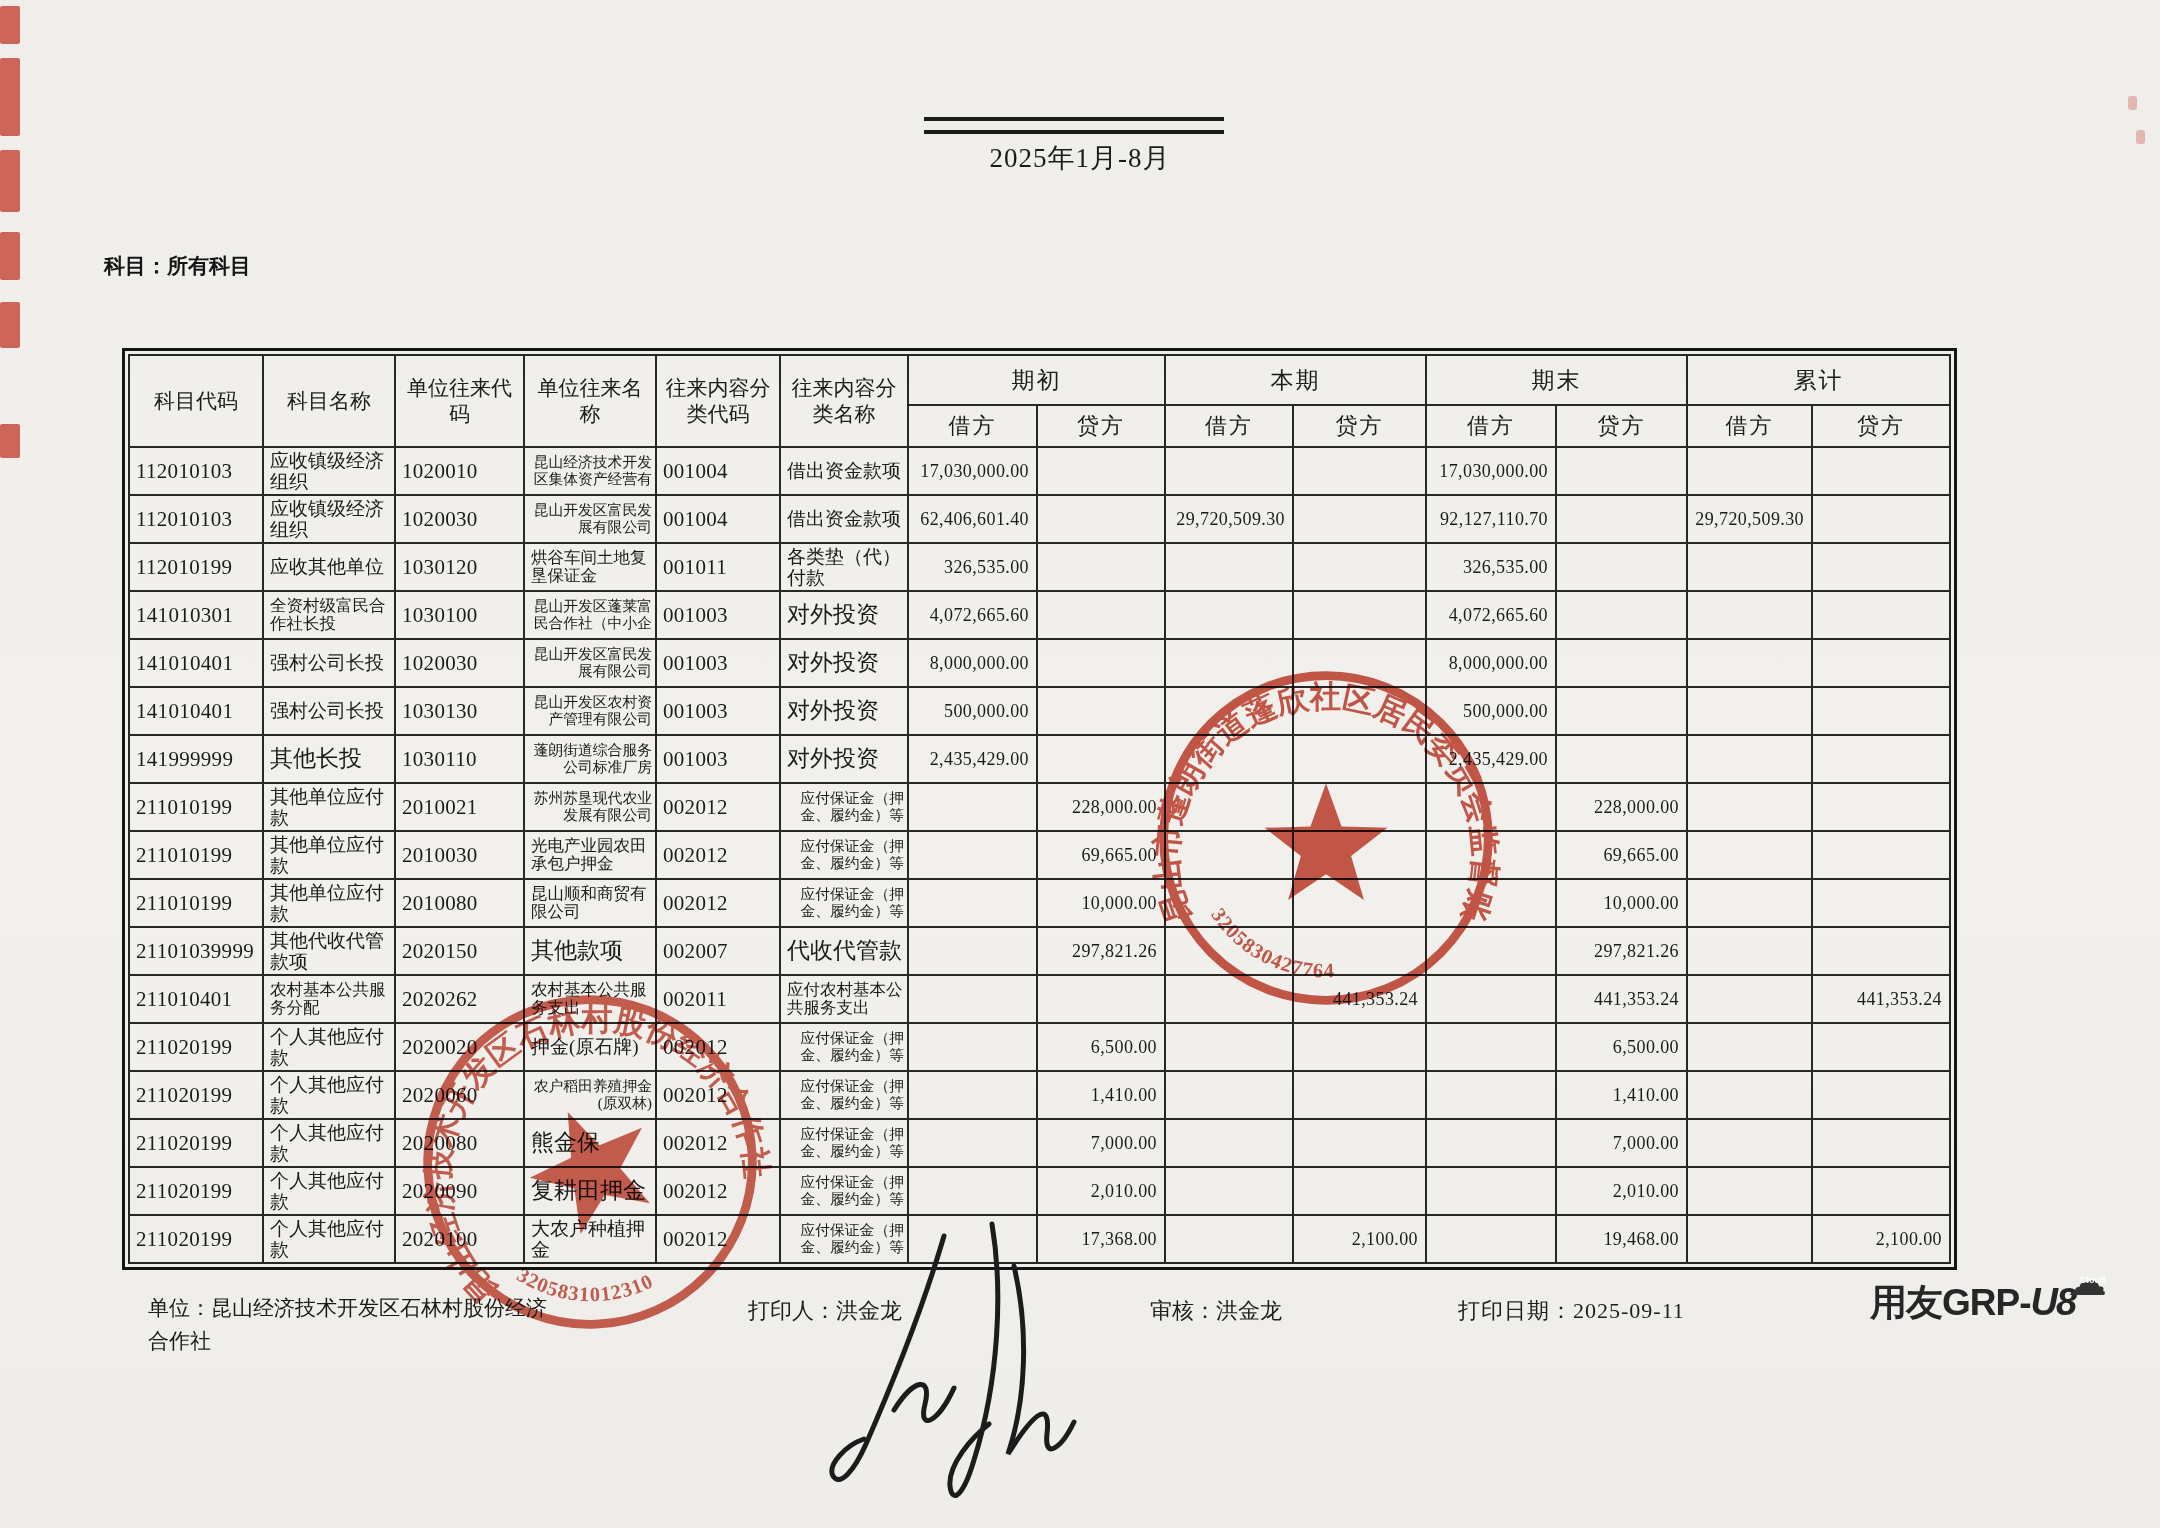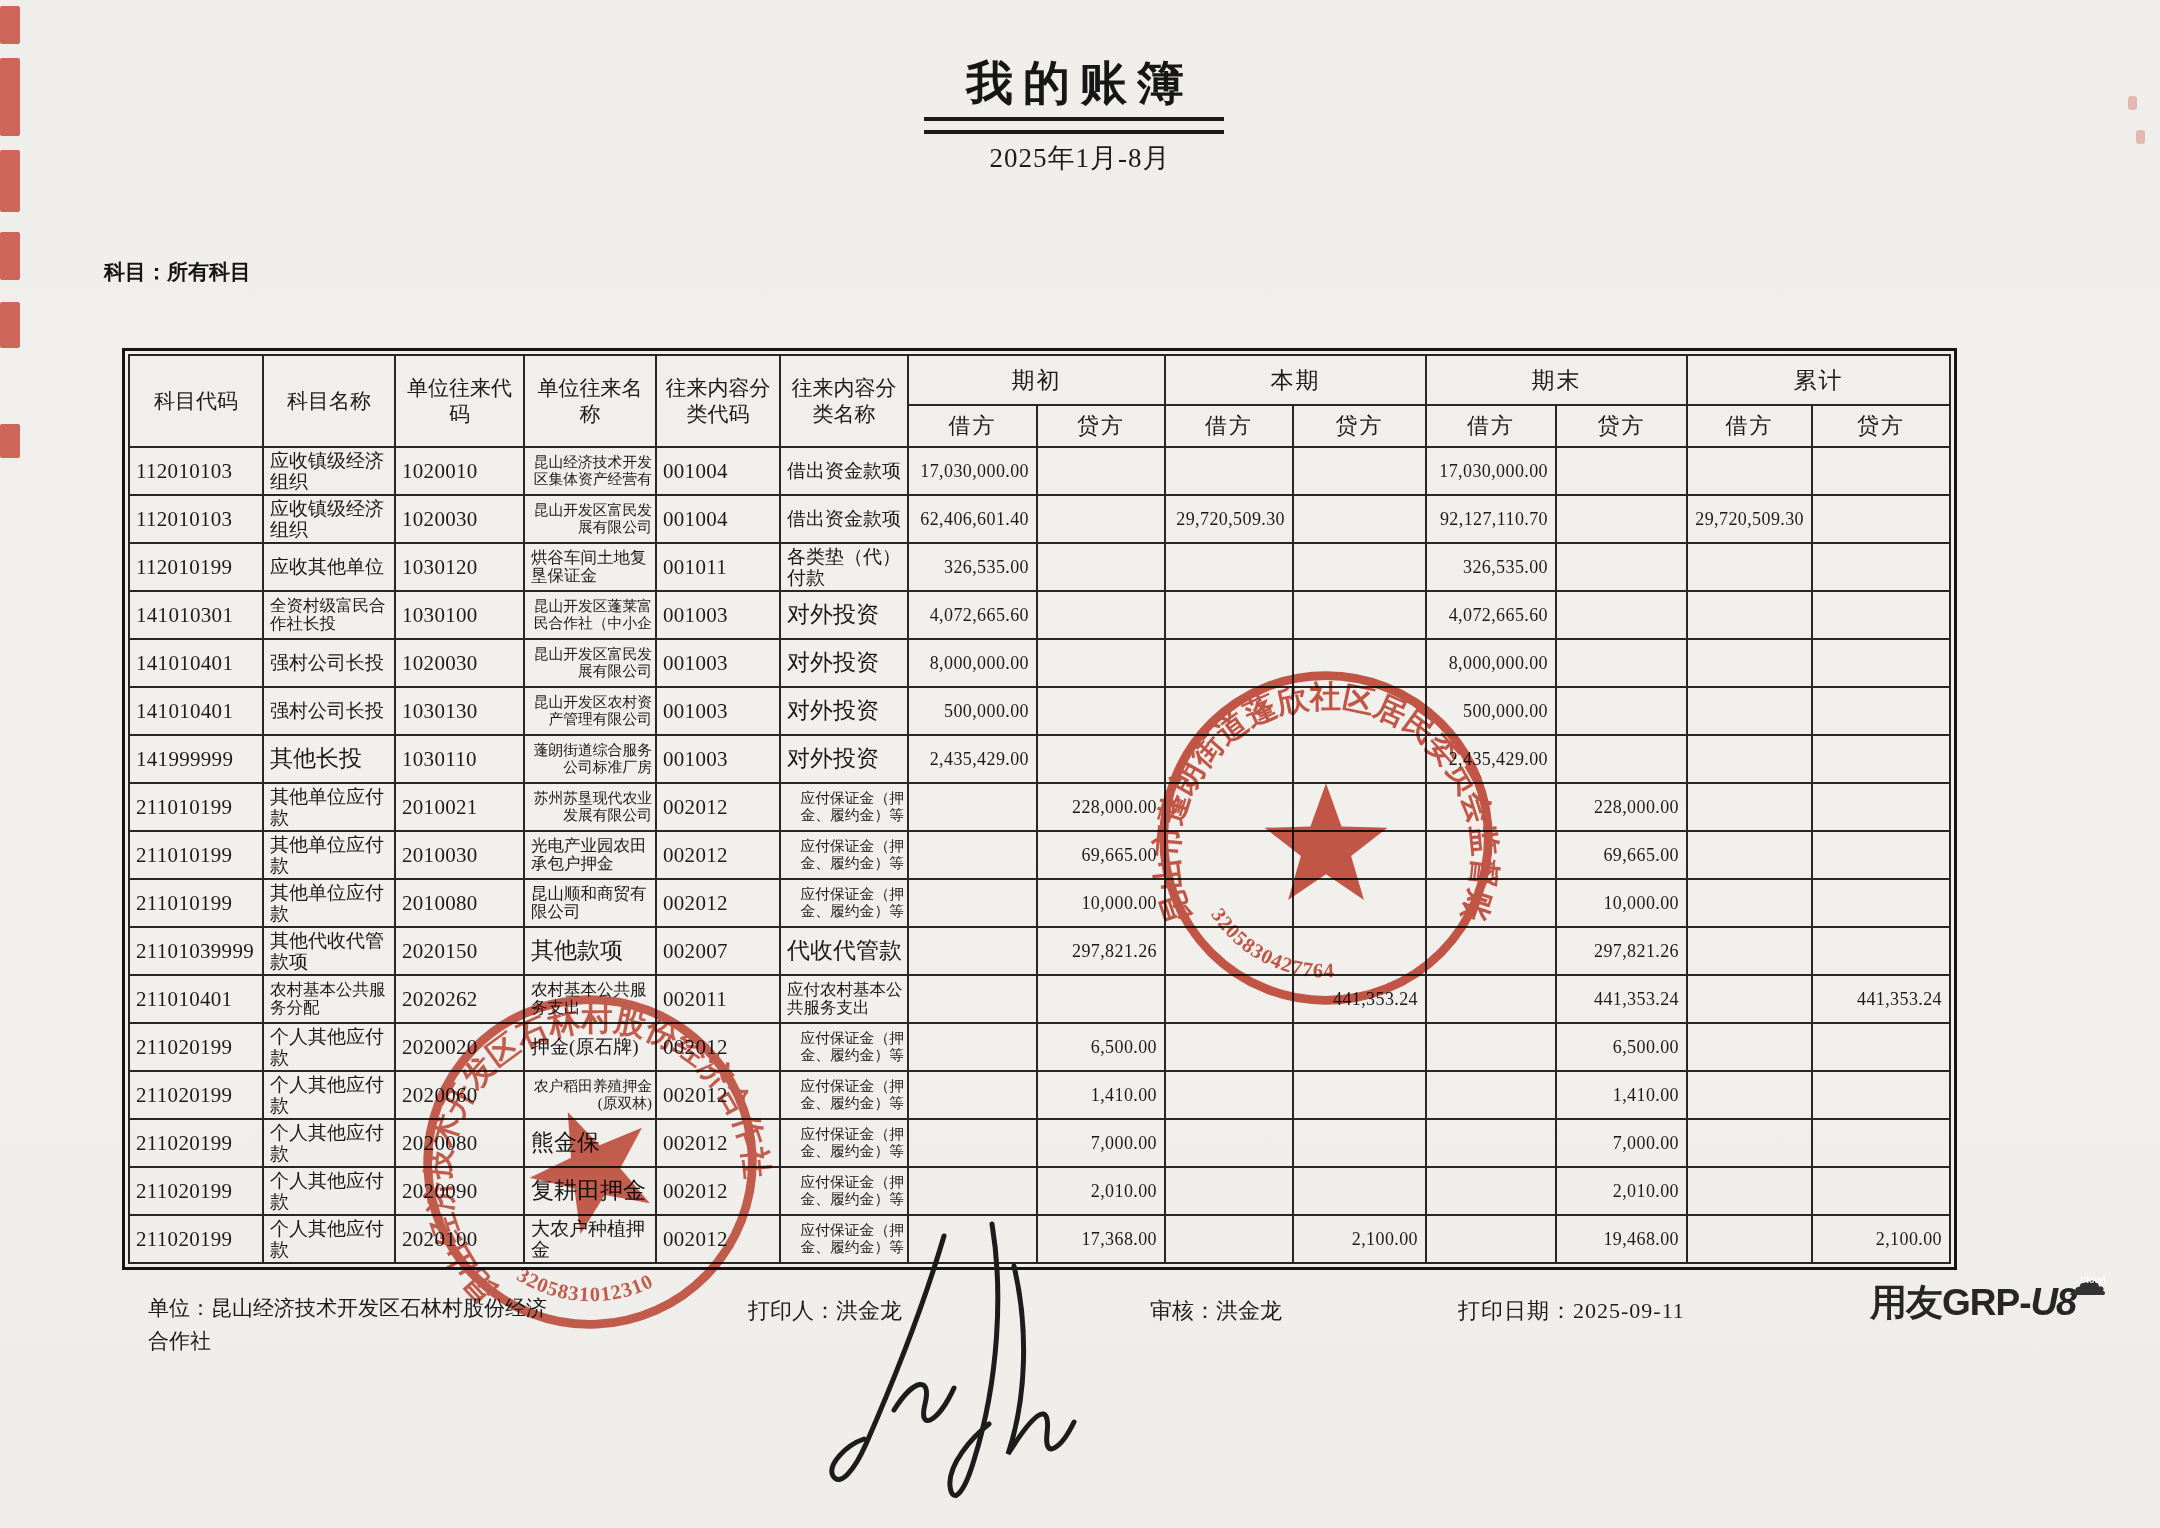--- a/index.html
+++ b/index.html
@@ -8,21 +8,21 @@
   .page{position:absolute;inset:0;background:linear-gradient(180deg,#efeeeb 0%,#f1f0ed 55%,#eeede9 100%);}
 
   
   .title{position:absolute;top:52px;left:0;right:0;text-align:center;
          font-size:47px;font-weight:700;letter-spacing:10px;color:#161616;}
   .rule{position:absolute;left:50%;transform:translateX(-52%);width:300px;height:4px;background:#1b1b1b;}
   .rule1{top:117px;}
   .rule2{top:130px;}
   .subtitle{position:absolute;top:140px;left:0;right:0;text-align:center;
             font-size:27px;color:#1b1b1b;letter-spacing:1px;}
-  .subject-line{position:absolute;left:104px;top:258px;font-size:21px;font-weight:600;color:#151515;}
+  .subject-line{position:absolute;left:104px;top:252px;font-size:21px;font-weight:600;color:#151515;}
 
   
   .table-wrap{position:absolute;left:122px;top:348px;border:3px solid #151515;padding:3px;background:transparent;}
   table{border-collapse:collapse;table-layout:fixed;border:2px solid #1b1b1b;}
   th,td{border:2px solid #272725;overflow:hidden;vertical-align:middle;color:#1b1b1b;}
   th{font-weight:500;text-align:center;}
   .h-grp{height:46px;font-size:23px;letter-spacing:2px;}
   .h-col{font-size:21px;line-height:1.25;padding:0 4px;}
   .h-sub{height:38px;font-size:22px;letter-spacing:2px;}
   td{height:44px;}
@@ -63,21 +63,20 @@
 
   <div class="edge-mark" style="top:6px;height:38px;"></div>
   <div class="edge-mark" style="top:58px;height:78px;"></div>
   <div class="edge-mark" style="top:150px;height:62px;"></div>
   <div class="edge-mark" style="top:232px;height:48px;"></div>
   <div class="edge-mark" style="top:302px;height:46px;"></div>
   <div class="edge-mark" style="top:424px;height:34px;"></div>
   <div class="speck" style="left:2128px;top:96px;"></div>
   <div class="speck" style="left:2136px;top:130px;"></div>
 
-  <div class="title">我的账簿</div>
   <div class="rule rule1"></div>
   <div class="rule rule2"></div>
   <div class="subtitle">2025年1月-8月</div>
   <div class="subject-line">科目：所有科目</div>
 
   <div class="table-wrap">
     <table id="ledger-table">
         <colgroup>
           <col style="width: 134px;">
           <col style="width: 132px;">

